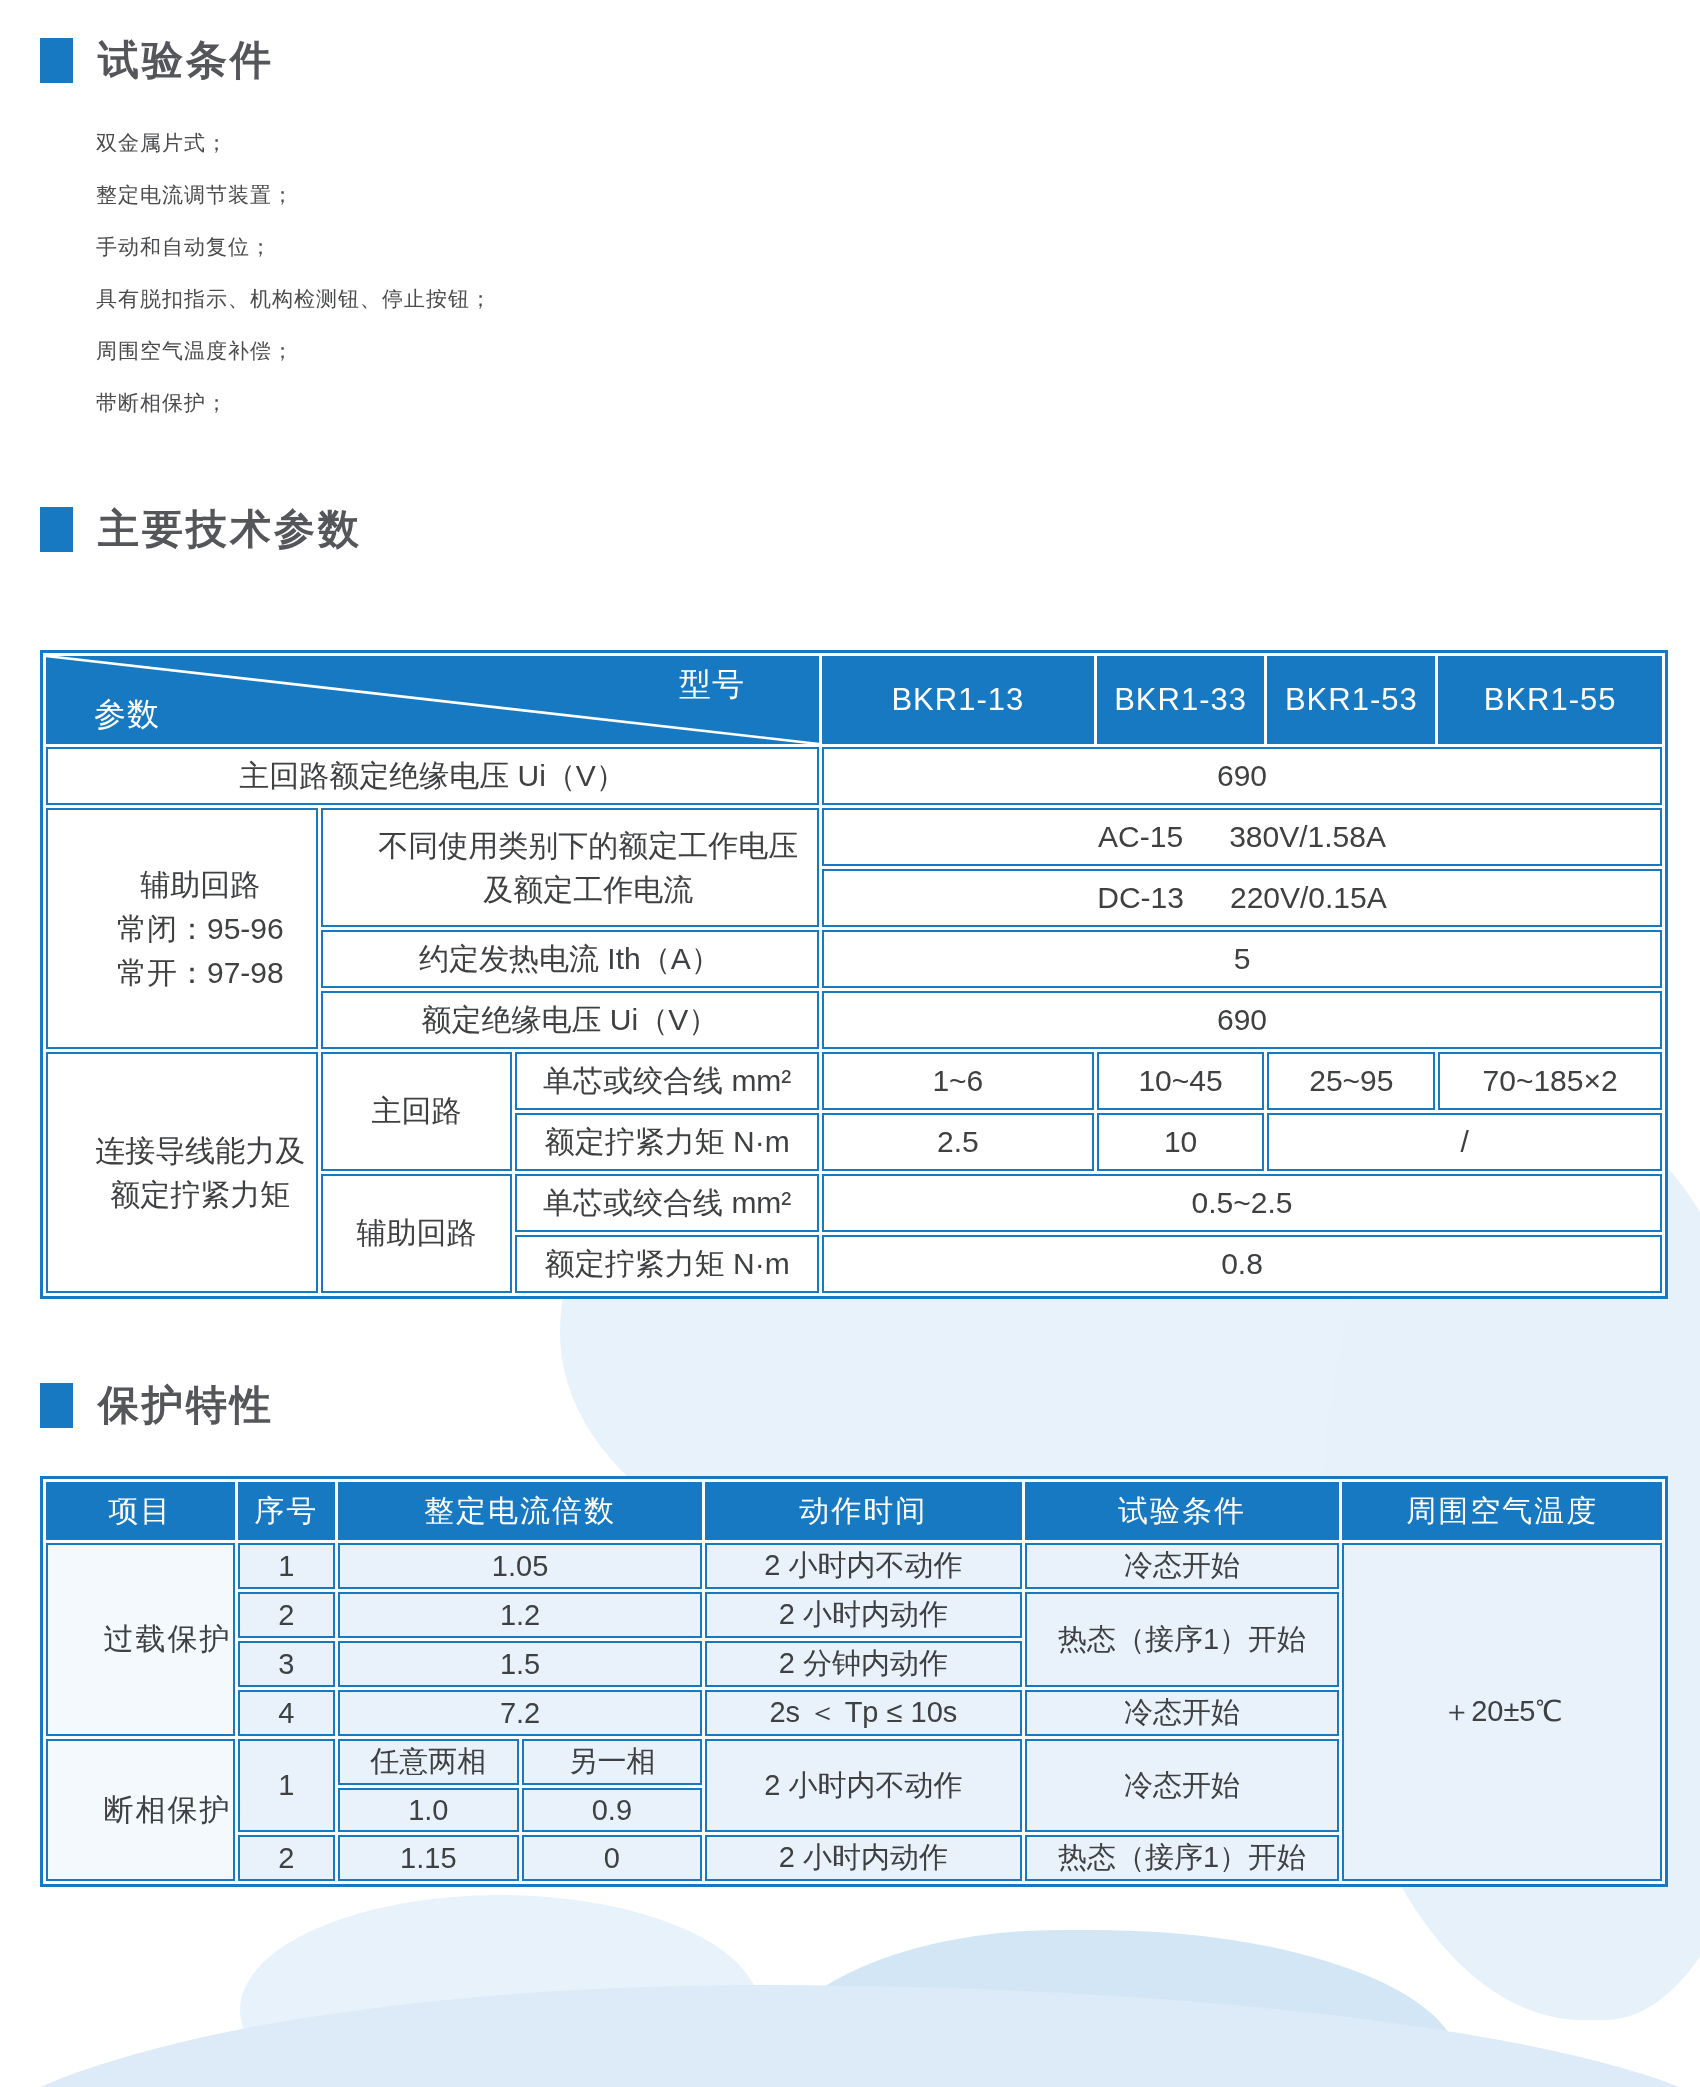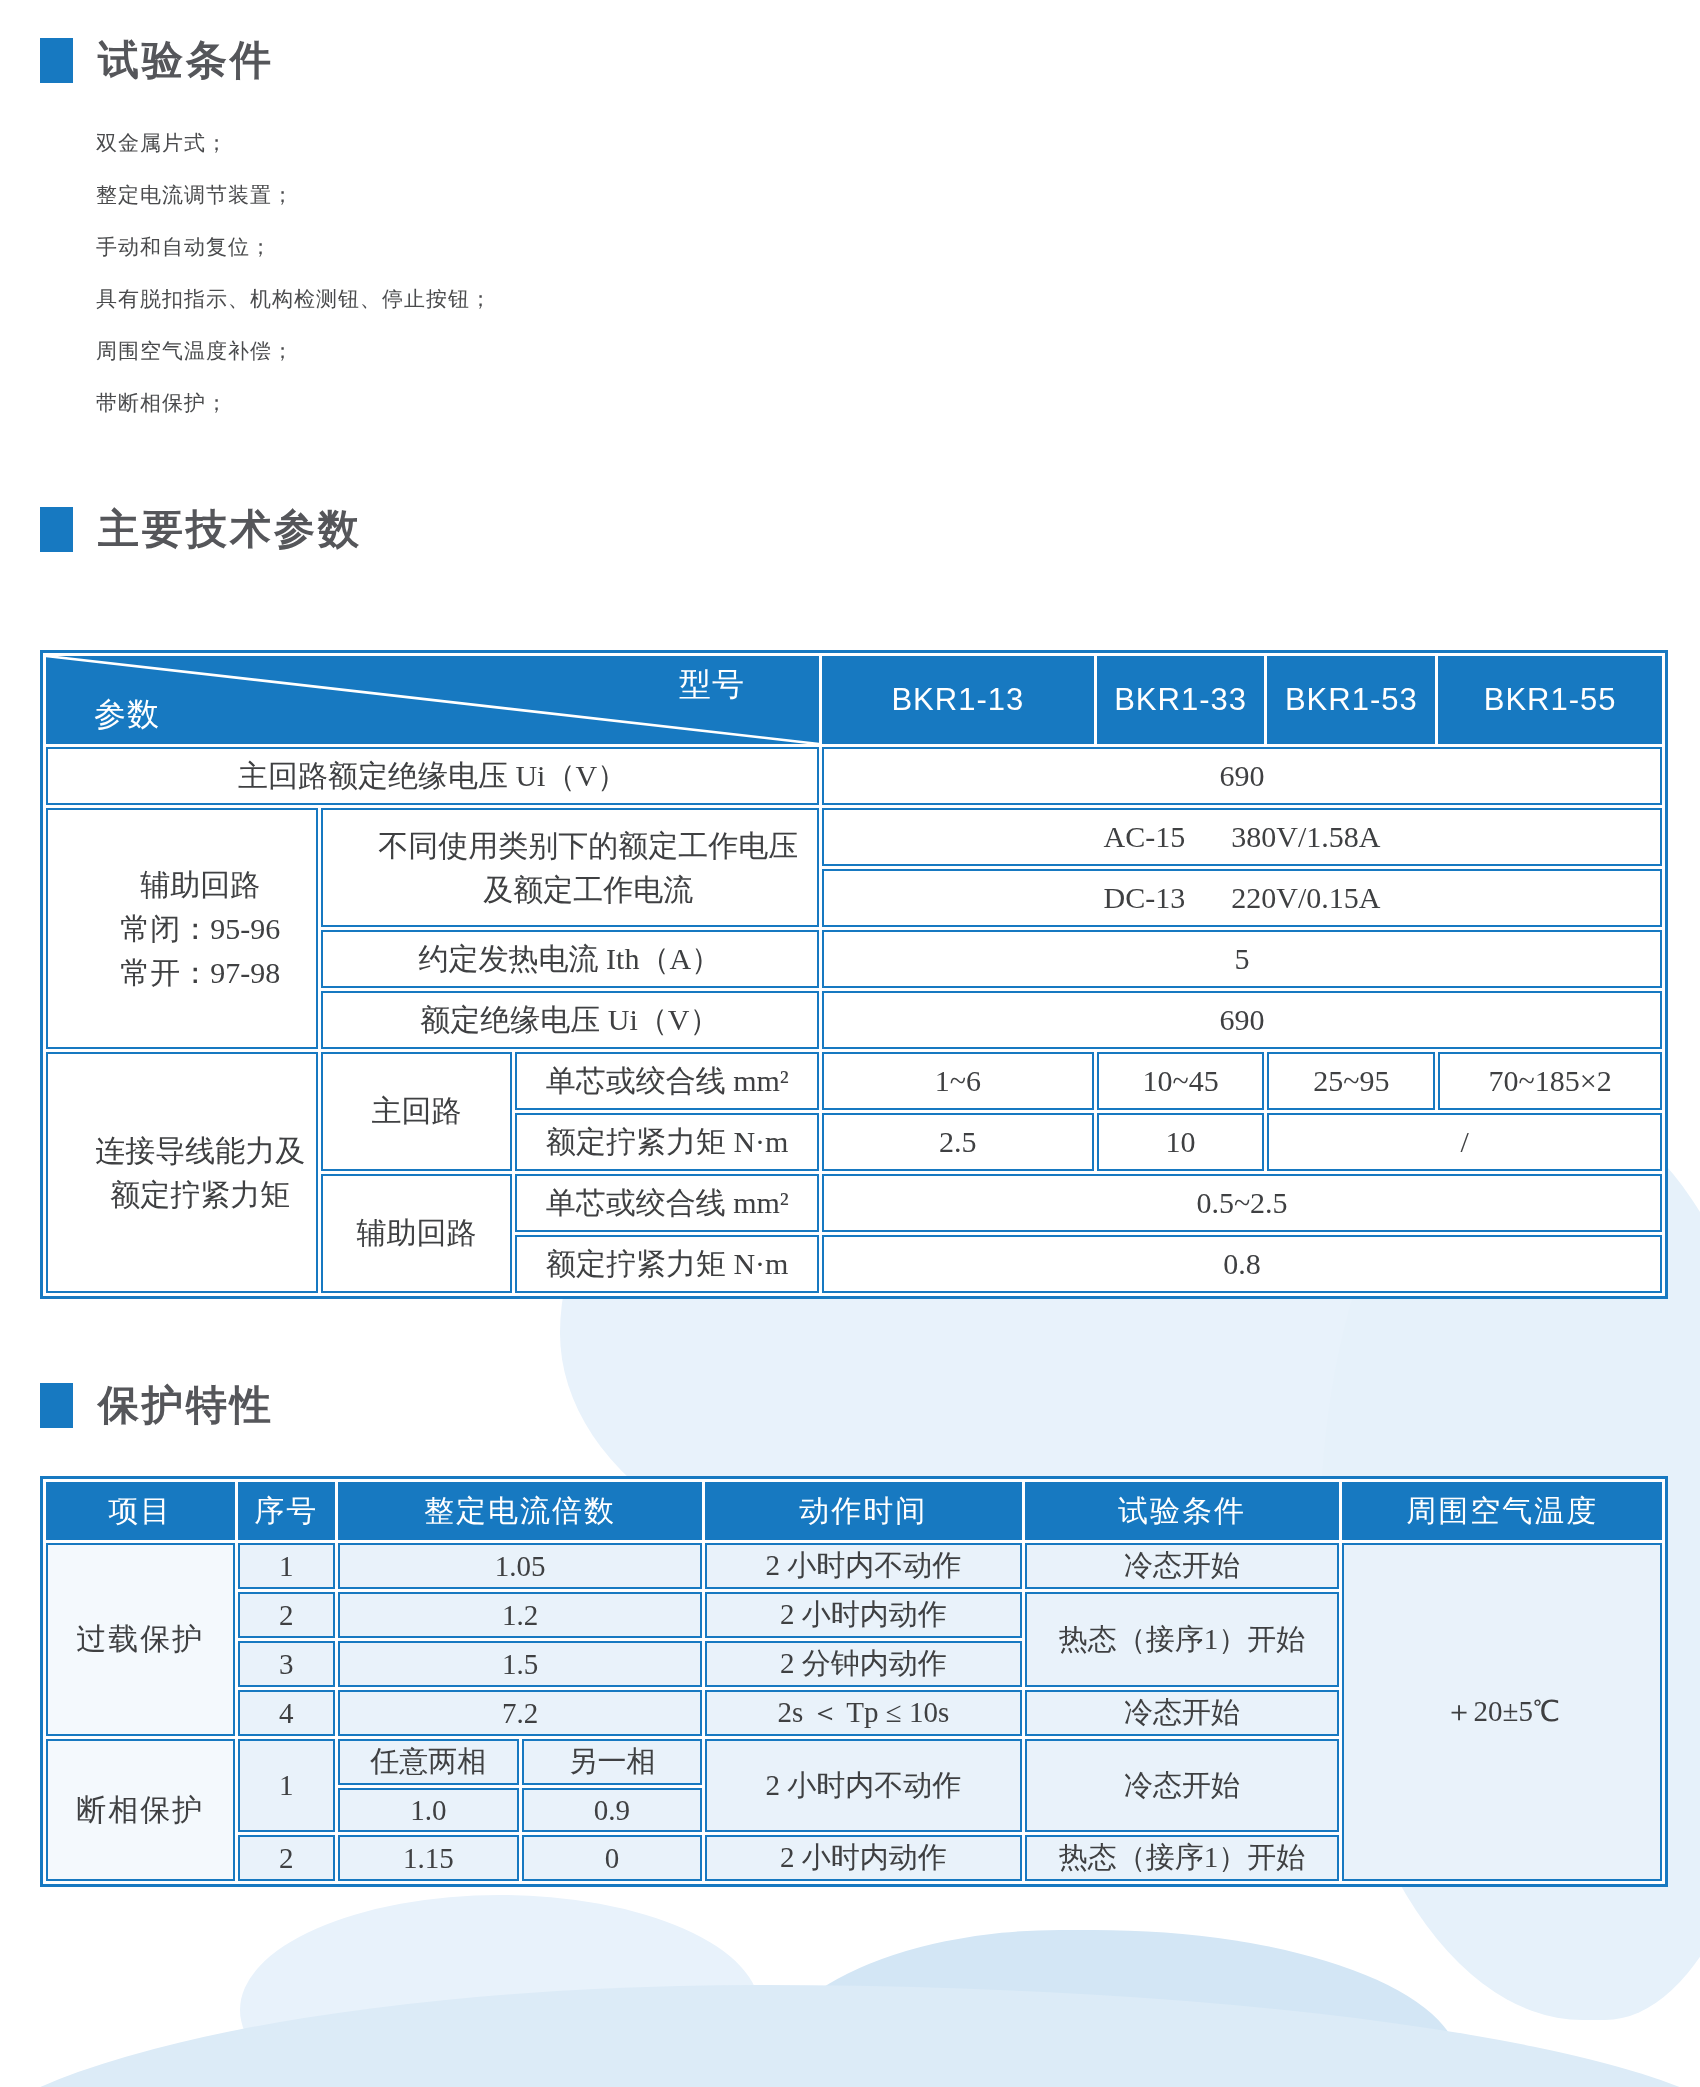--- a/index.html
+++ b/index.html
@@ -18,40 +18,40 @@
   .sq{width:33px;height:45px;background:#1779c1;flex:0 0 auto;}
   .sec-title{font-size:41px;font-weight:bold;color:#55565a;letter-spacing:3px;margin:0;line-height:45px;}
   .features{list-style:none;margin:34px 0 0 56px;padding:0;}
   .features li{font-size:21px;color:#4a4b4d;line-height:52px;letter-spacing:1px;}
   
   table{border-collapse:separate;border-spacing:3px;background:#ffffff;
         border:3px solid #1779c1;table-layout:fixed;width:1628px;}
   td,th{text-align:center;vertical-align:middle;overflow:hidden;}
   th{background:#1779c1;color:#ffffff;font-weight:normal;border:none;}
   td{border:2px solid #1779c1;color:#3f4042;
-     font-family:Liberation Serif, serif;}
+     font-family:Liberation Sans, sans-serif;}
   
   .t1{margin-top:98px;}
   .t1 tr{height:58px;}
   .t1 tr.head{height:88px;}
   .t1 th{font-size:31px;letter-spacing:1px;}
   .t1 td{font-size:30px;}
   .corner{position:relative;padding:0;}
   .diag{position:absolute;left:0;top:0;width:100%;height:100%;display:block;}
   .corner-top{position:absolute;top:7px;right:74px;font-size:32px;}
   .corner-bottom{position:absolute;bottom:7px;left:48px;font-size:32px;}
   .multi div{line-height:44px;margin-left:37px;}
   .gap{margin-left:46px;}
   
   .t2{margin-top:48px;}
   .t2 tr{height:44px;}
   .t2 tr.head{height:58px;}
   .t2 th{font-size:30px;letter-spacing:2px;}
   .t2 td{font-size:29px;background:#e9f2fa;}
-  .t2 td.group{font-size:30px;letter-spacing:2px;background:#f4f9fd;}
+  .t2 td.group{font-size:30px;letter-spacing:2px;background:#f4f9fd;text-align:right;}
   .sec2{margin-top:78px;}
   .sec3{margin-top:84px;}
 </style>
 </head>
 <body>
 
 <div class="page">
   <div class="blob b1"></div>
   <div class="blob b2"></div>
   <div class="blob b4"></div>

